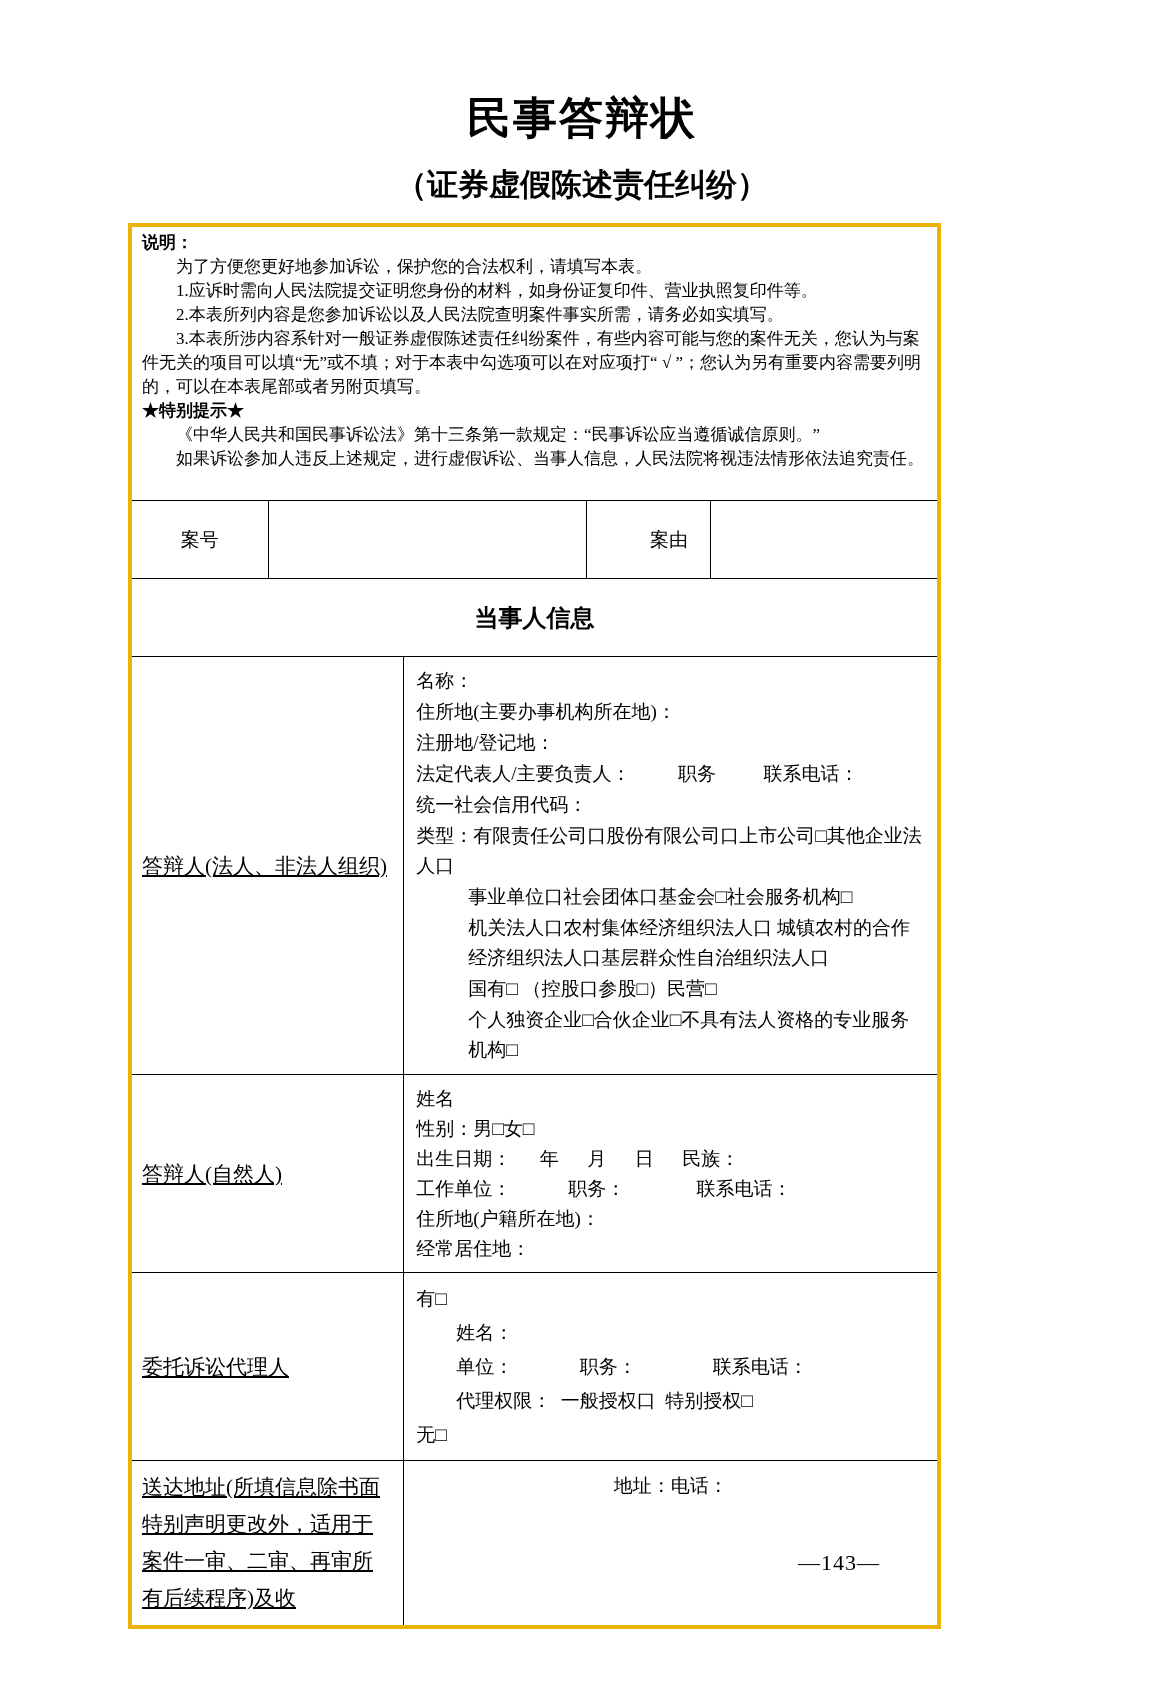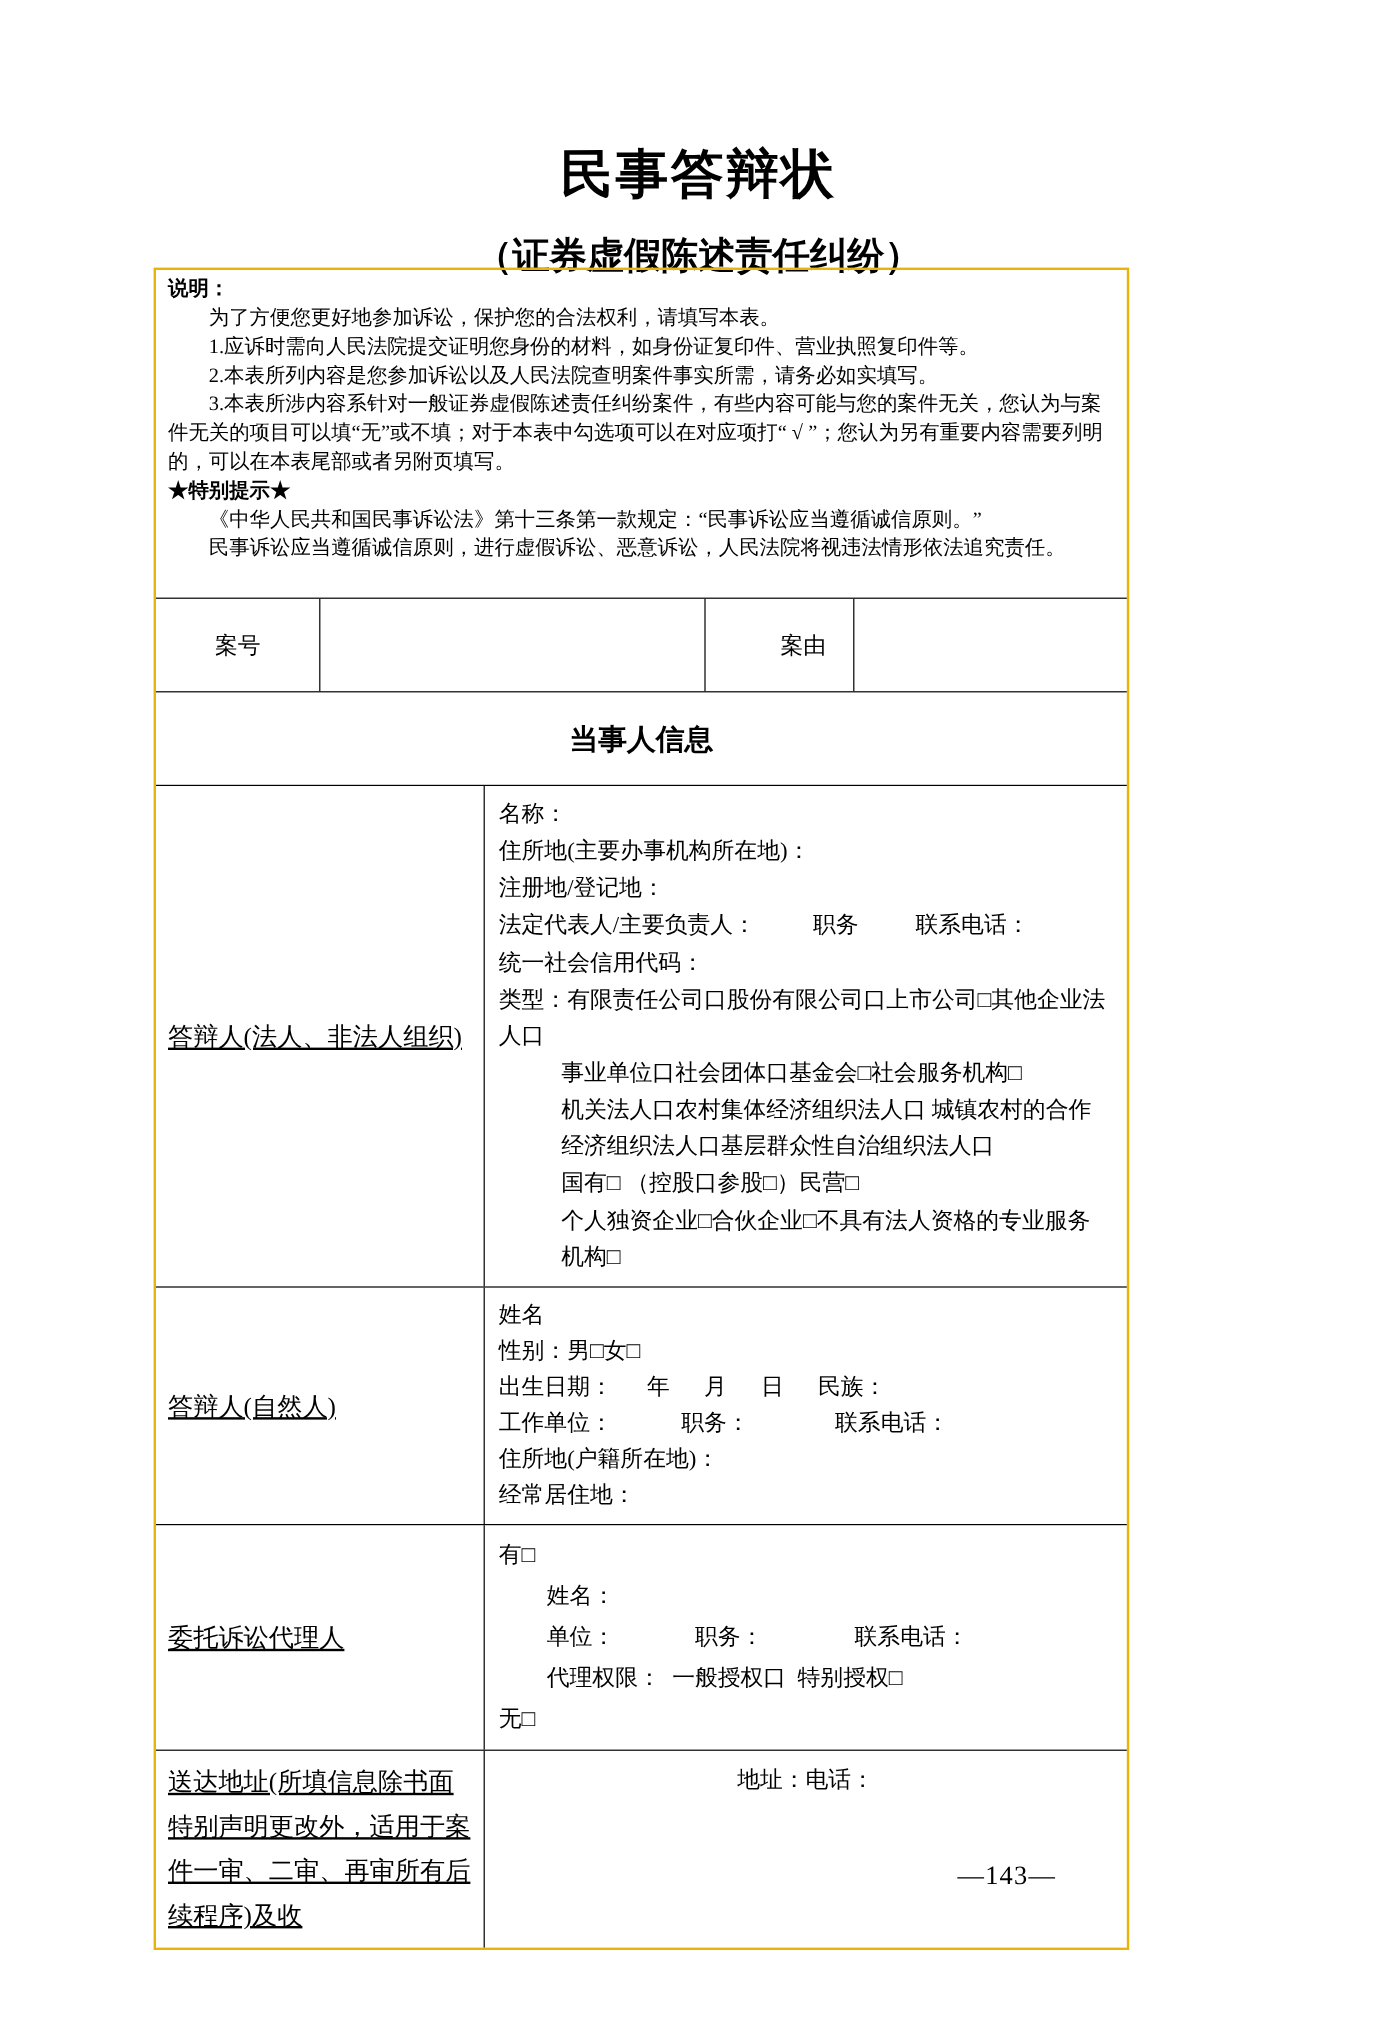--- a/index.html
+++ b/index.html
@@ -7,37 +7,37 @@
   body {
     width: 1164px; height: 1687px;
     background: #ffffff;
     color: #000;
     font-family: "Liberation Serif", "DejaVu Serif", serif;
     position: relative;
   }
   .page { width: 1164px; height: 1687px; position: relative; overflow: hidden; }
 
   .title {
-    margin: 0; padding-top: 118px;
+    margin: 0; padding-top: 90px;
     text-align: center;
     font-family: "Liberation Sans", "DejaVu Sans", sans-serif;
     font-weight: 700; font-size: 44px; line-height: 56px;
     letter-spacing: 2px;
   }
   .subtitle {
     margin: 16px; padding-top: 2px;
     text-align: center;
     font-family: "Liberation Sans", "DejaVu Sans", sans-serif;
     font-weight: 700; font-size: 31px; line-height: 42px;
   }
 
   .form {
     position: absolute; left: 128px; top: 223px;
     width: 813px;
-    border: 2px solid #eab308;
+    border: 4px solid #eab308;
   }
   .form p { margin: 0; white-space: pre-wrap; }
 
   
   .notice { min-height: 273px; padding: 4px 10px 6px 10px; font-size: 17px; line-height: 24px; }
   .notice .bold { font-weight: 700; }
   .notice .ind { text-indent: 2em; }
 
   
   .row { display: flex; border-top: 1px solid #000; }
@@ -101,21 +101,21 @@
   <div class="form">
 
     <div class="notice">
       <p class="bold">说明：</p>
       <p class="ind">为了方便您更好地参加诉讼，保护您的合法权利，请填写本表。</p>
       <p class="ind">1.应诉时需向人民法院提交证明您身份的材料，如身份证复印件、营业执照复印件等。</p>
       <p class="ind">2.本表所列内容是您参加诉讼以及人民法院查明案件事实所需，请务必如实填写。</p>
       <p class="ind">3.本表所涉内容系针对一般证券虚假陈述责任纠纷案件，有些内容可能与您的案件无关，您认为与案件无关的项目可以填“无”或不填；对于本表中勾选项可以在对应项打“ √ ”；您认为另有重要内容需要列明的，可以在本表尾部或者另附页填写。</p>
       <p class="bold">★特别提示★</p>
       <p class="ind">《中华人民共和国民事诉讼法》第十三条第一款规定：“民事诉讼应当遵循诚信原则。”</p>
-      <p class="ind">民事诉讼应当遵循诚信原则，进行虚假诉讼、恶意诉讼，人民法院将视违法情形依法追究责任。</p>
+      <p class="ind">如果诉讼参加人违反上述规定，进行虚假诉讼、当事人信息，人民法院将视违法情形依法追究责任。</p>
     </div>
 
     <div class="row case-row">
       <div class="cell c-label1">案号</div>
       <div class="cell c-value1"></div>
       <div class="cell c-label2">案由</div>
       <div class="cell c-value2"></div>
     </div>
 
     <div class="row header-row">

